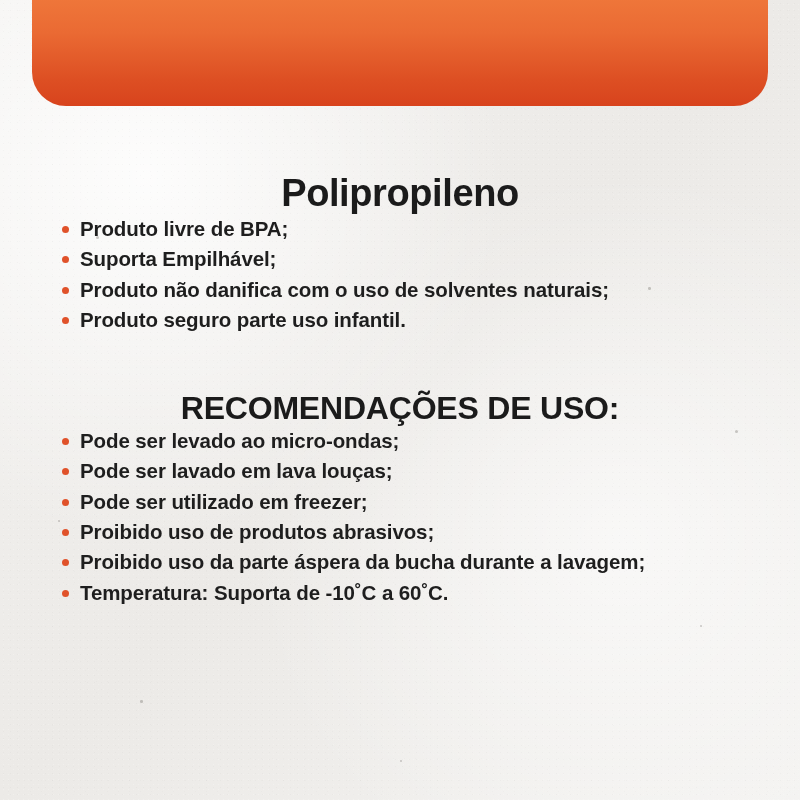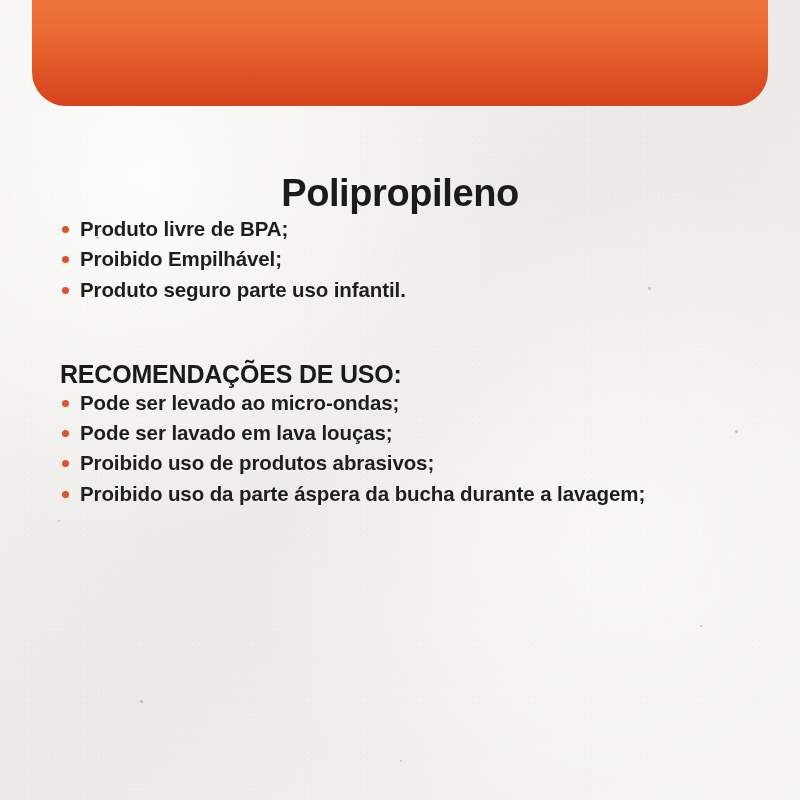--- a/index.html
+++ b/index.html
@@ -104,22 +104,22 @@
     margin-top: 76px;
     padding-left: 38px;
   }
   .list-features li {
     font-size: 21px;
     line-height: 1.42;
     letter-spacing: -0.1px;
   }
 
   .subtitle {
-    text-align: left;
-    font-size: 25px;
+    text-align: center;
+    font-size: 32px;
     font-weight: 700;
     color: #1b1b1b;
     letter-spacing: -0.2px;
     margin: 56px 0 0 0;
   }
 
   .list-recs {
     margin-top: 30px;
     padding-left: 40px;
   }
@@ -153,27 +153,30 @@
   <div class="speck" style="left:58px; top:520px; width:2px; height:2px;"></div>
 
   <div class="banner"></div>
 
   <div class="content">
 
     <h1 class="title">Polipropileno</h1>
 
     <ul class="bullets list-features">
       <li>Produto livre de BPA;</li>
-      <li>Proibido Empilhável;</li>
+      <li>Suporta Empilhável;</li>
+      <li>Produto não danifica com o uso de solventes naturais;</li>
       <li>Produto seguro parte uso infantil.</li>
     </ul>
 
     <h2 class="subtitle">RECOMENDAÇÕES DE USO:</h2>
 
     <ul class="bullets list-recs">
       <li>Pode ser levado ao micro-ondas;</li>
       <li>Pode ser lavado em lava louças;</li>
+      <li>Pode ser utilizado em freezer;</li>
       <li>Proibido uso de produtos abrasivos;</li>
       <li class="wide">Proibido uso da parte áspera da bucha durante a lavagem;</li>
+      <li>Temperatura: Suporta de -10˚C a 60˚C.</li>
     </ul>
 
   </div>
 </div>
 
 </body></html>

